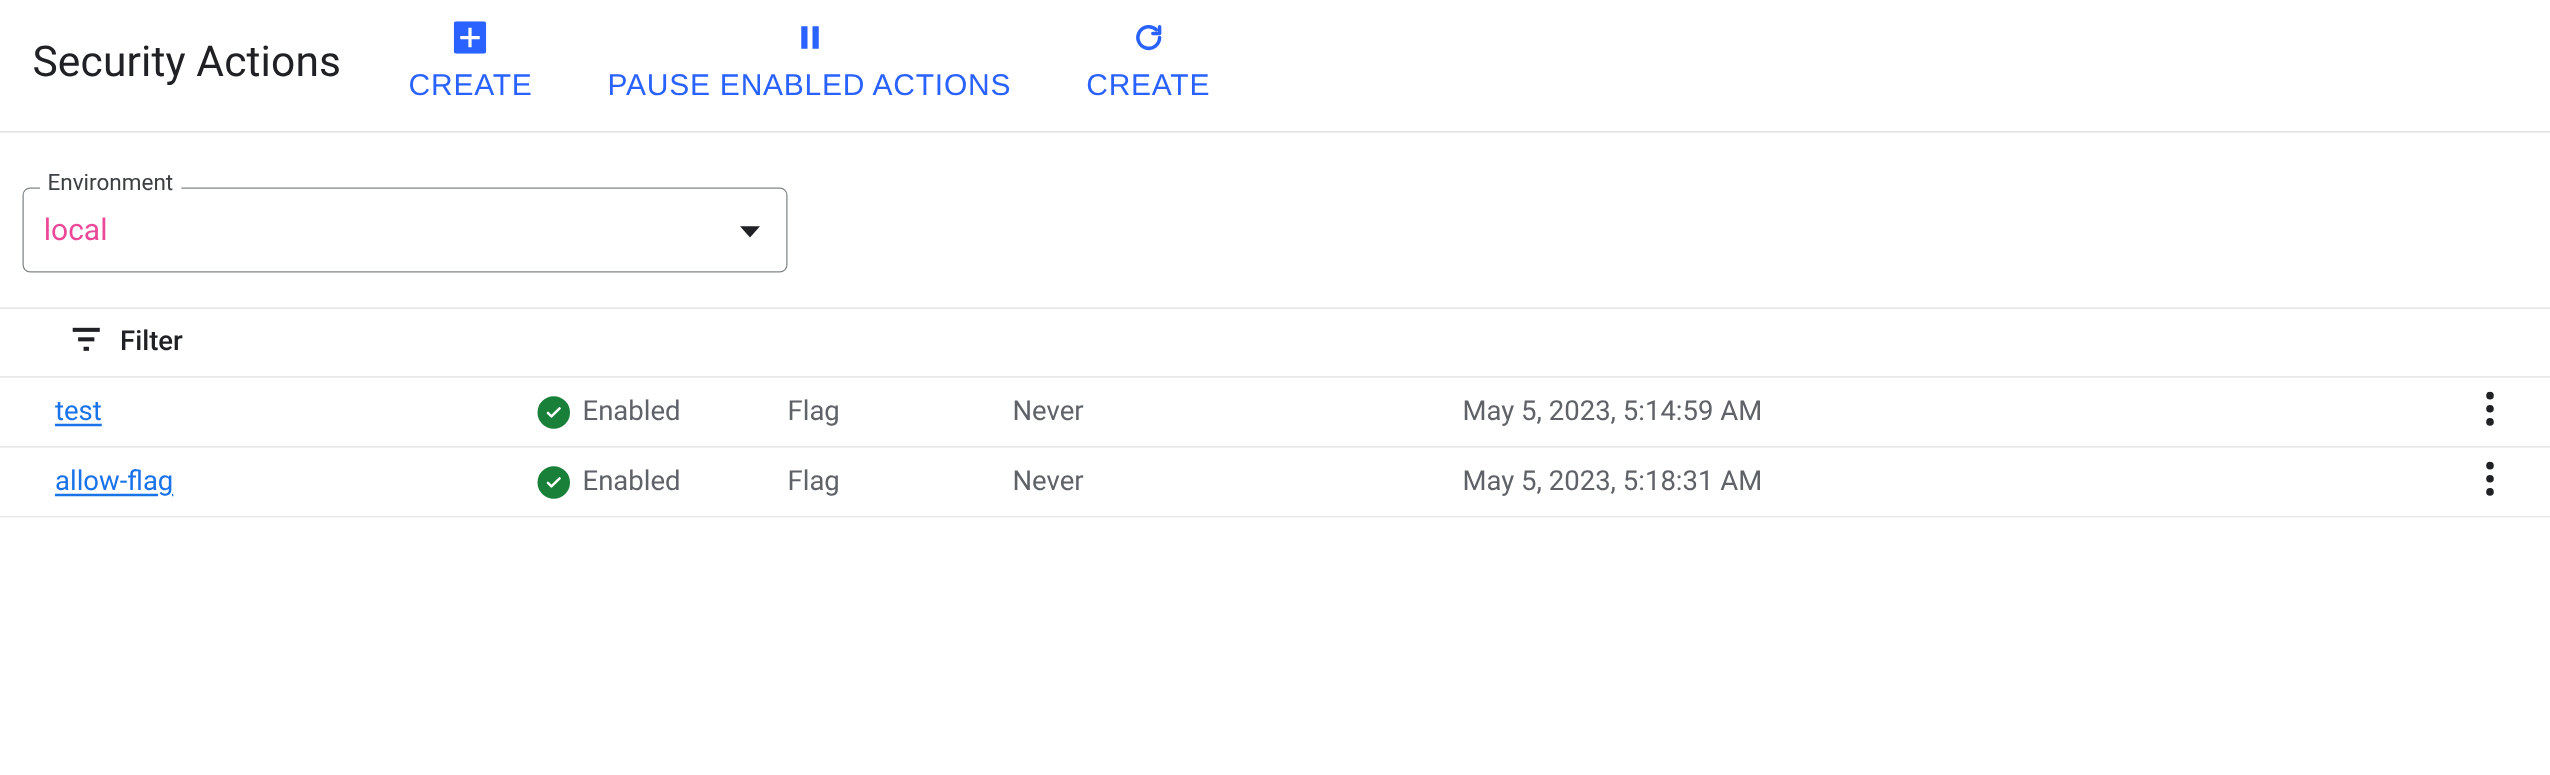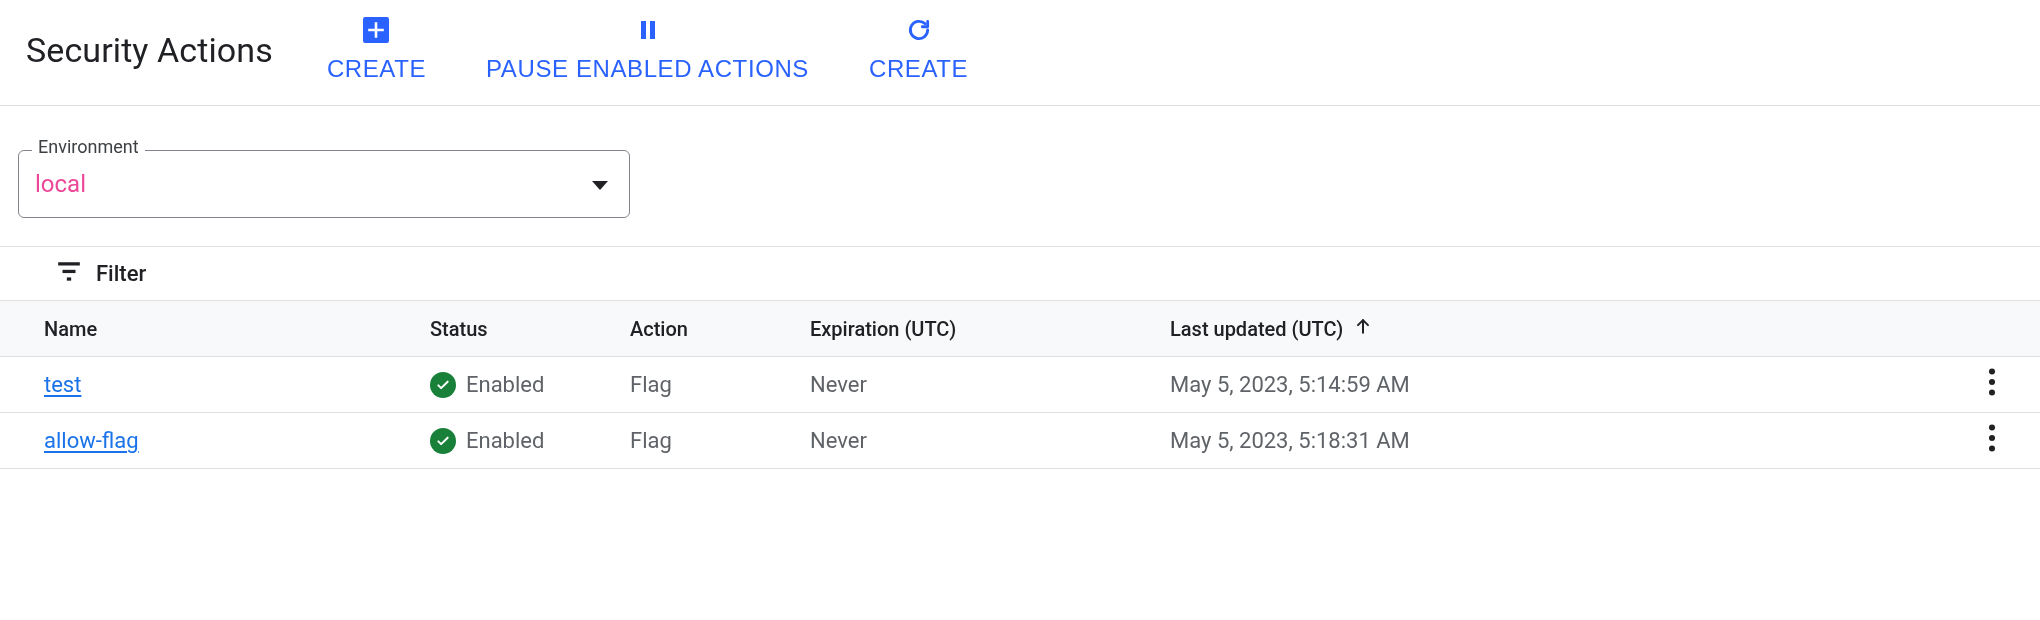--- a/index.html
+++ b/index.html
@@ -245,36 +245,20 @@
         <rect x="2" y="1" width="20" height="3" fill="#202124"></rect>
         <rect x="6" y="8" width="12" height="3" fill="#202124"></rect>
         <rect x="10" y="15" width="4" height="3" fill="#202124"></rect>
       </svg>
     </span>
     <span>Filter</span>
   </span>
 </div>
 
 <div class="tbl">
-  <div class="thead">
-    <div>Name</div>
-    <div>Status</div>
-    <div>Action</div>
-    <div>Expiration (UTC)</div>
-    <div class="sortcol">
-      <span>Last updated (UTC)</span>
-      <span class="icon">
-        <svg width="20" height="20" viewBox="0 0 24 24" fill="none">
-          <path d="M12 20V5" stroke="#202124" stroke-width="2.4" stroke-linecap="round"></path>
-          <path d="M6 11l6-6 6 6" stroke="#202124" stroke-width="2.4" stroke-linecap="round" stroke-linejoin="round" fill="none"></path>
-        </svg>
-      </span>
-    </div>
-    <div></div>
-  </div>
 
   <div class="trow">
     <div class="name">
       <a href="#">test</a>
     </div>
     <div class="status-cell">
       <span class="status-icon">
         <svg width="16" height="16" viewBox="0 0 24 24" fill="none">
           <path d="M5 12.5l4.2 4.2L19 7" stroke="#fff" stroke-width="3" stroke-linecap="round" stroke-linejoin="round"></path>
         </svg>

